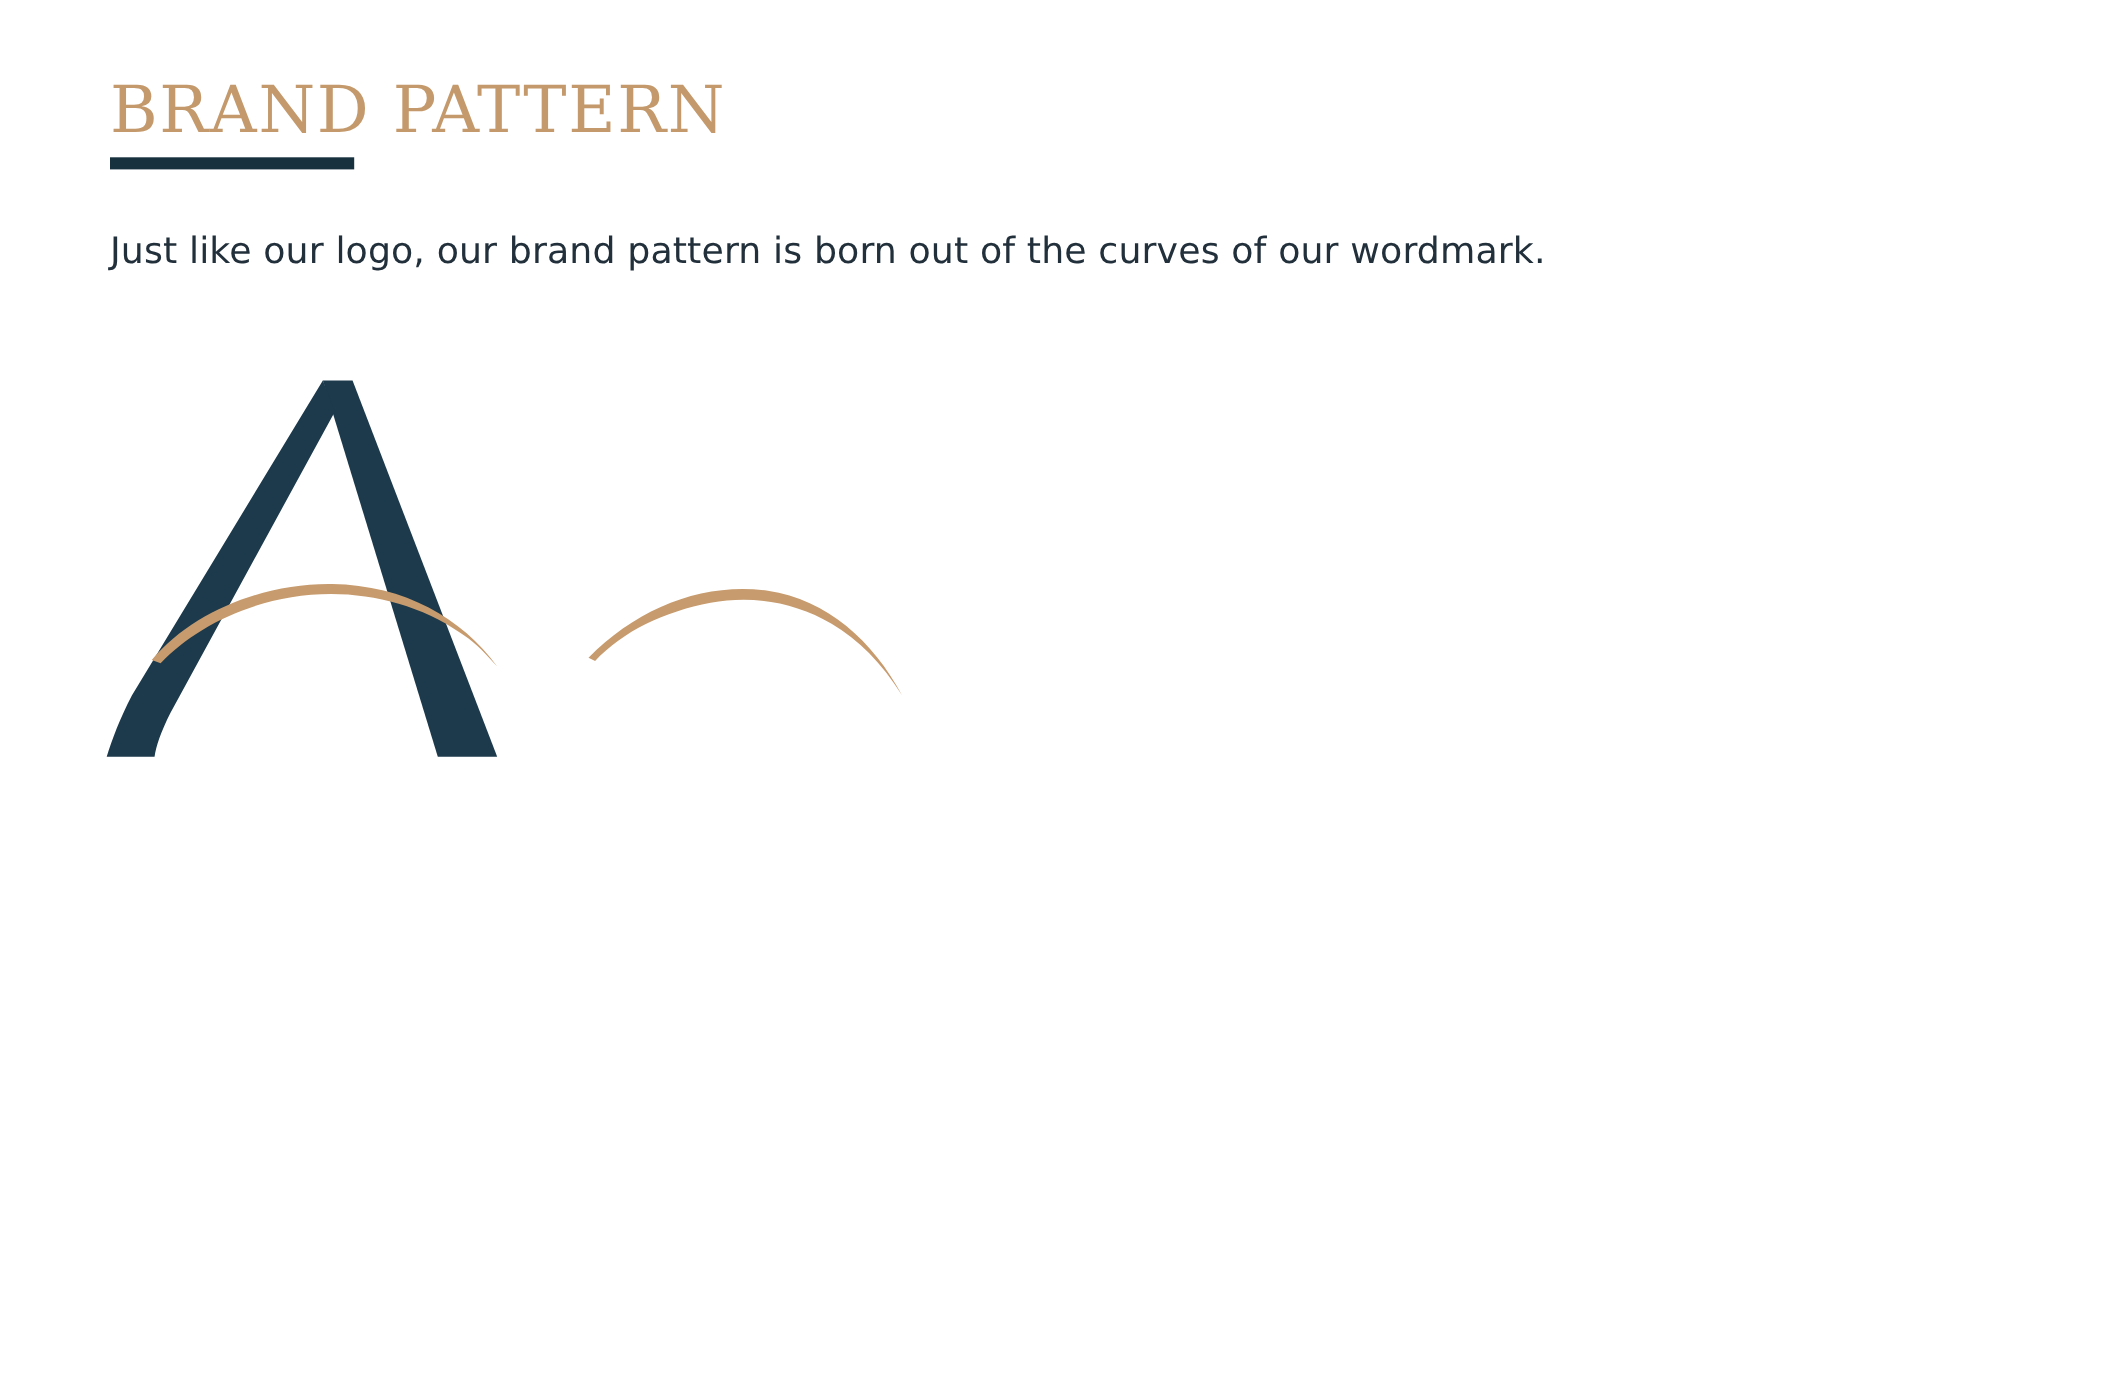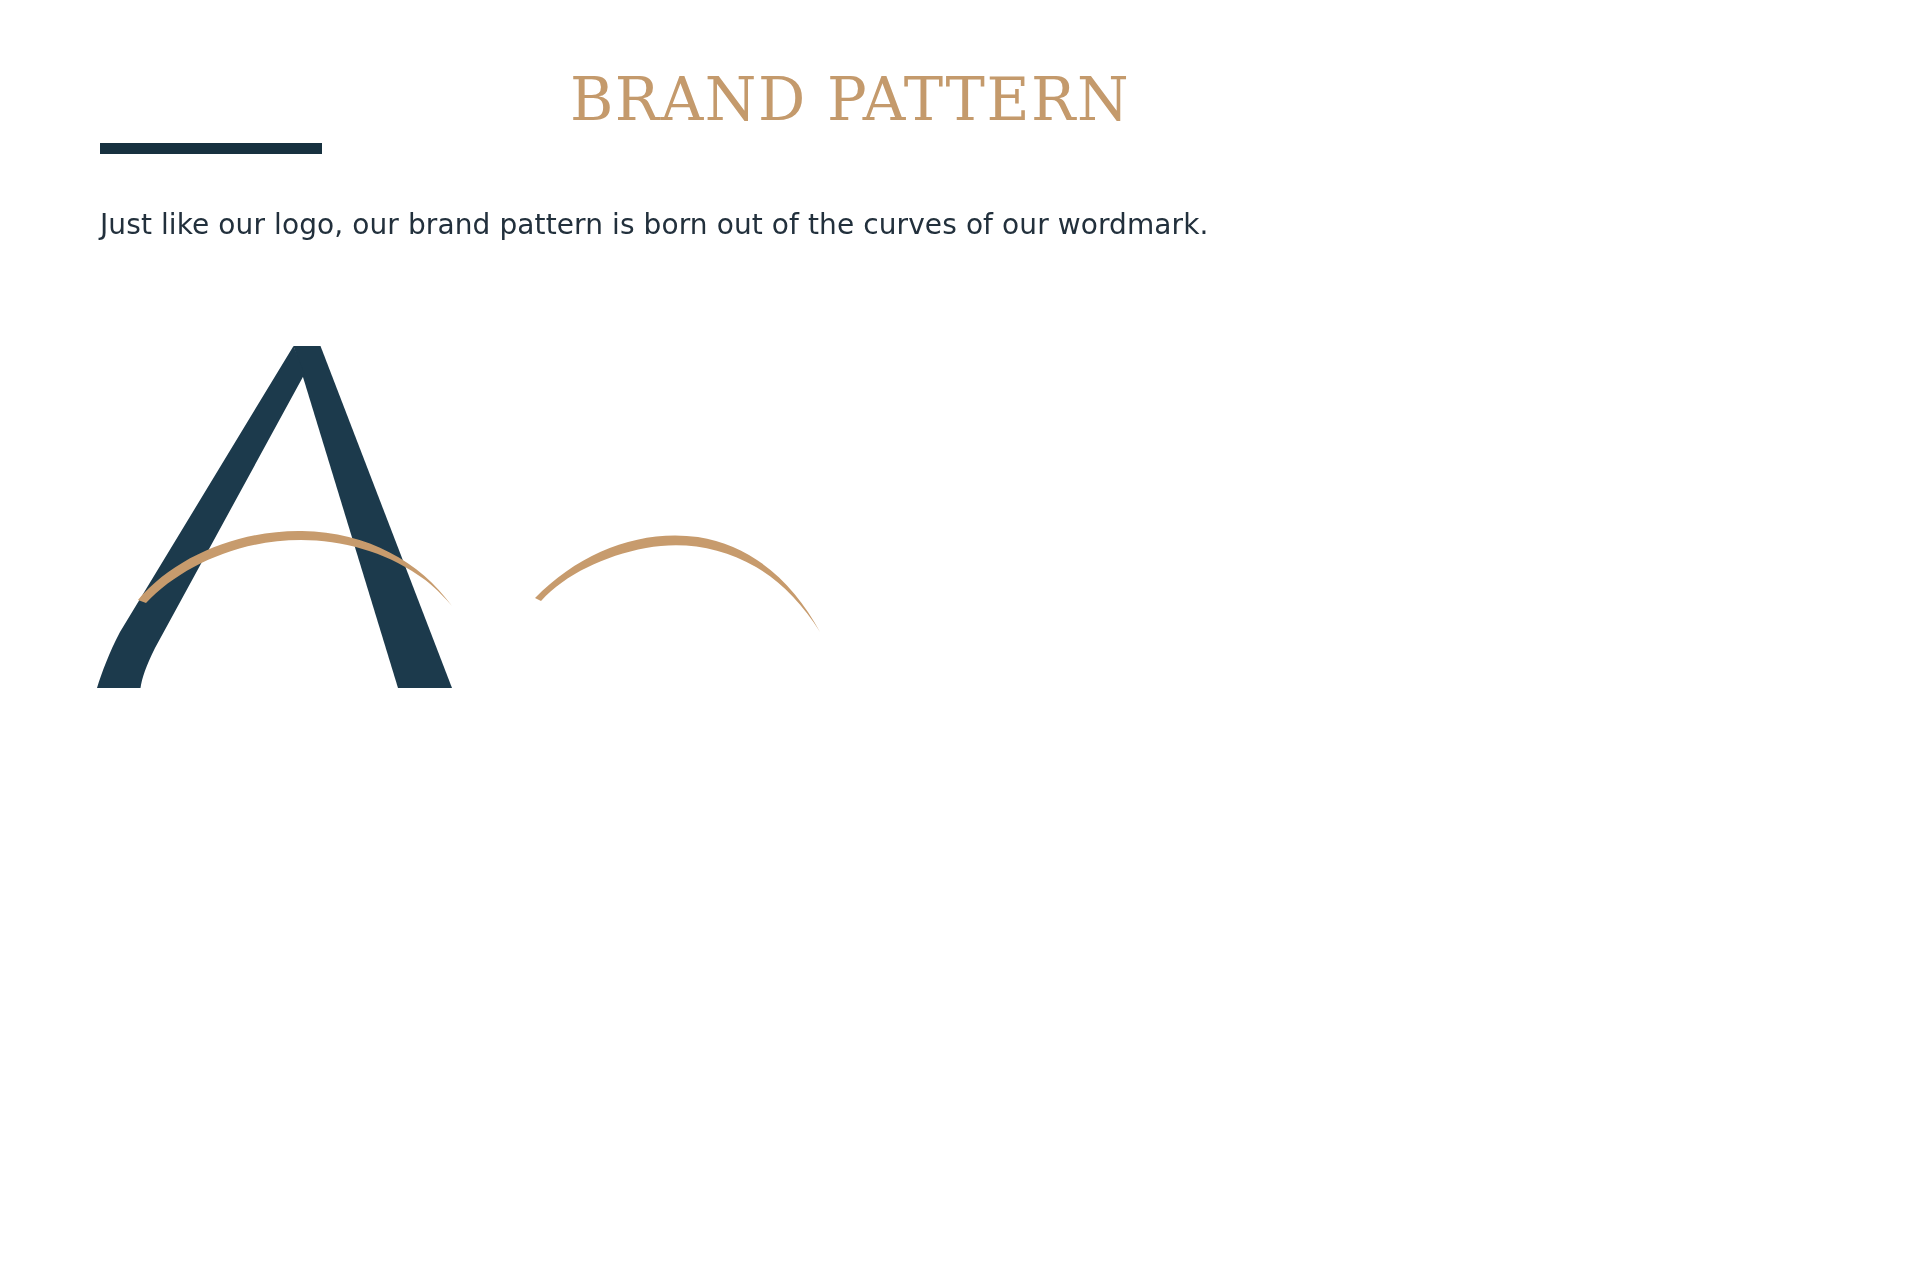--- a/index.html
+++ b/index.html
@@ -13,21 +13,20 @@
     background: #ffffff;
     font-family: "Liberation Sans", sans-serif;
     overflow: hidden;
     position: relative;
   }
 
   .page {
     position: absolute;
     inset: 0;
     background: #ffffff;
-    text-align: center;
   }
 
   
   .header {
     position: absolute;
     left: 100px;
     top: 70px;
     width: 1500px;
   }
 
@@ -47,21 +46,21 @@
     width: 222px;
     height: 11px;
     background: #17313f;
   }
 
   .subtitle {
     position: absolute;
     left: 100px;
     top: 206px;
     font-family: "DejaVu Sans", "Liberation Sans", sans-serif;
-    font-size: 28px;
+    font-size: 33px;
     line-height: 1.35;
     font-weight: 400;
     letter-spacing: 0.1px;
     color: #22303c;
     margin: 0;
     white-space: nowrap;
   }
 
   
   .artwork {

